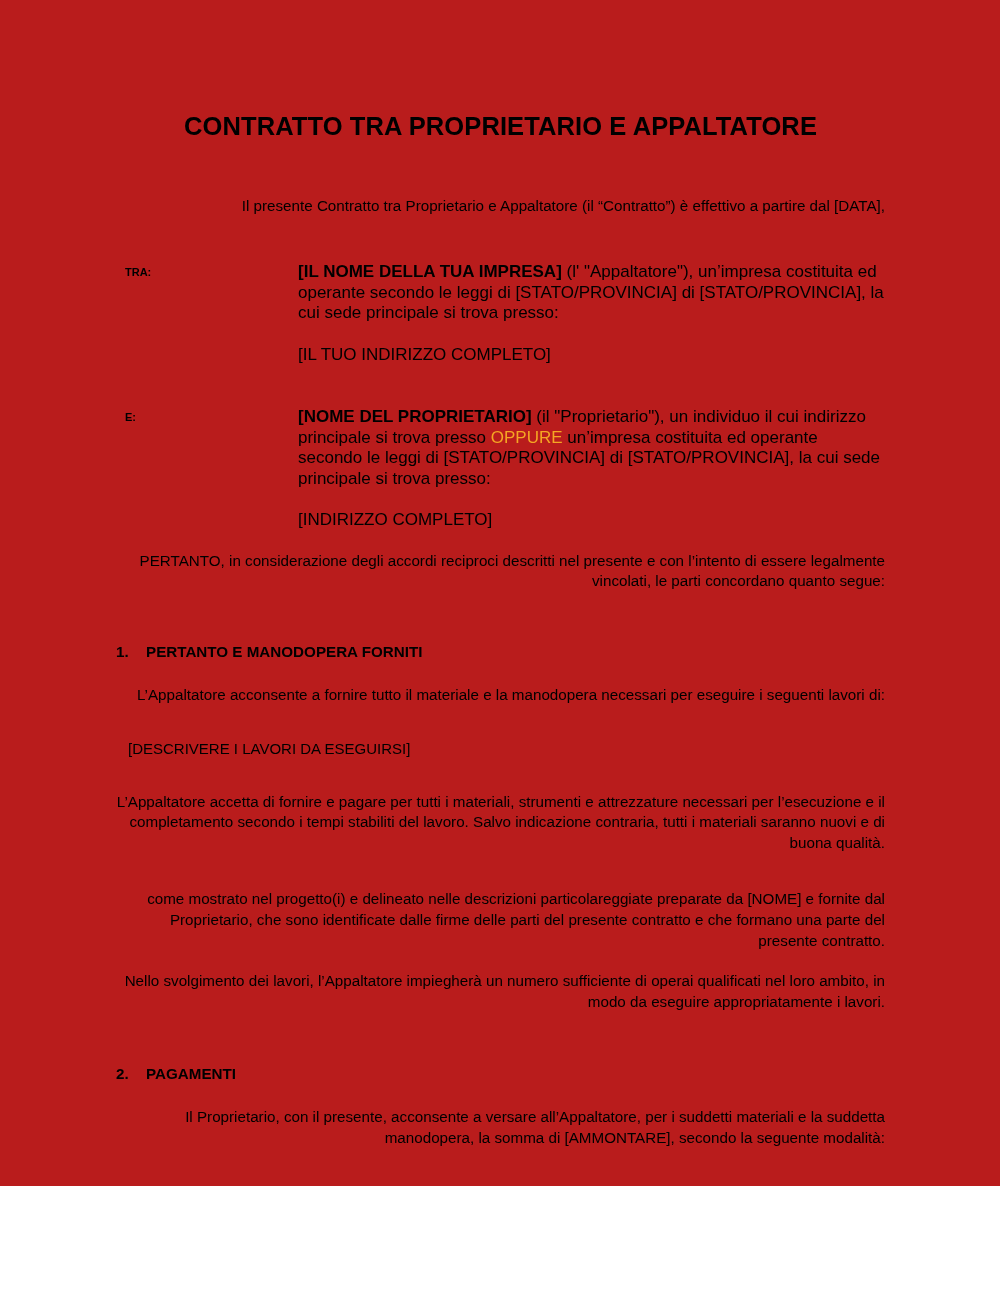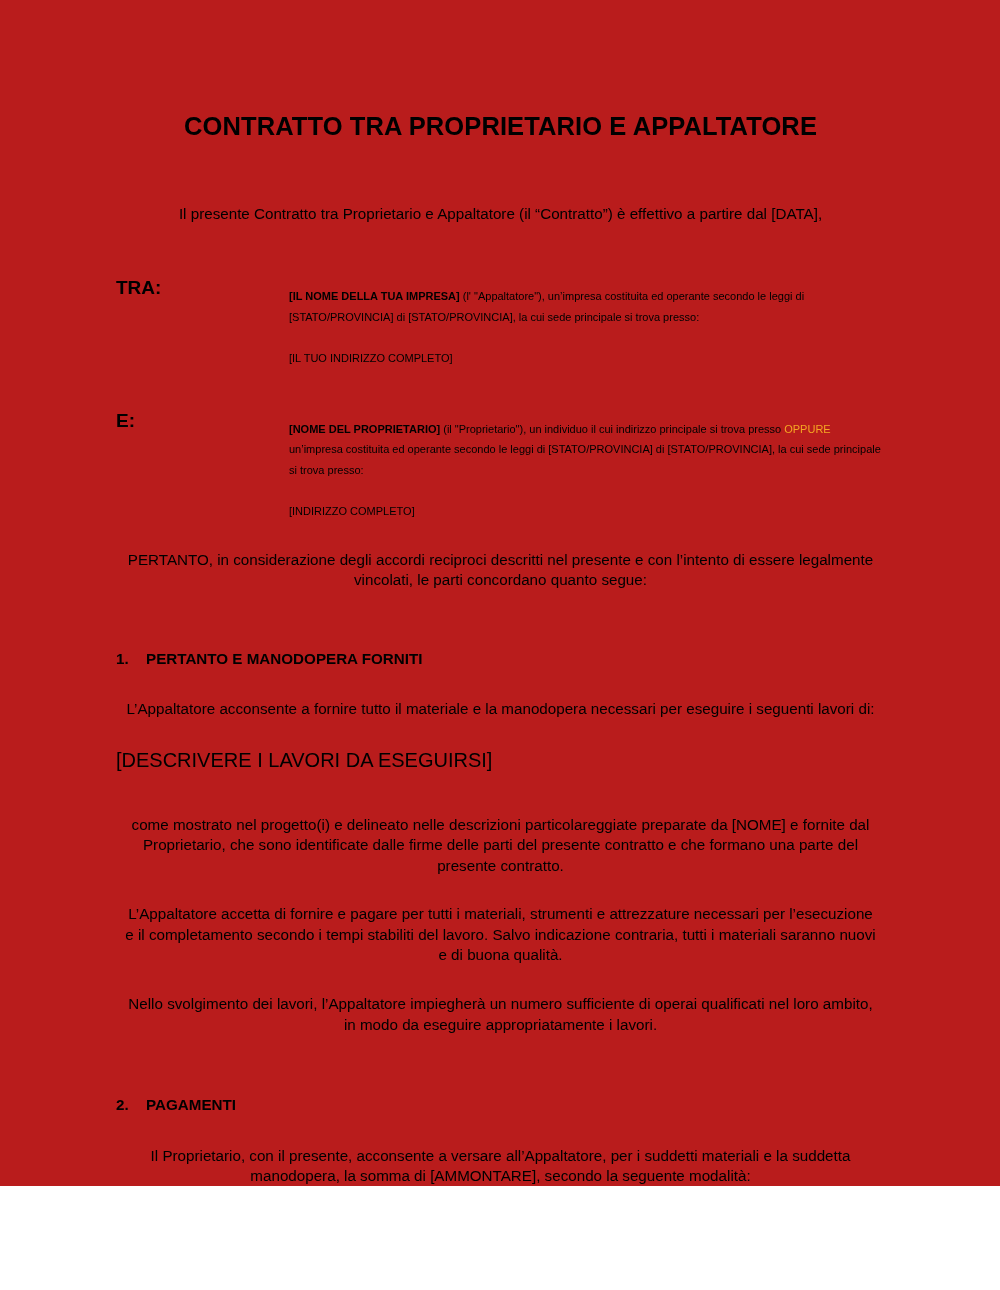--- a/index.html
+++ b/index.html
@@ -35,48 +35,48 @@
     letter-spacing: 0.1px;
     margin: 0;
     padding-top: 111px;
     line-height: 1.2;
   }
 
   
   .body-text {
     font-size: 15.2px;
     line-height: 20.6px;
-    margin: 8px;
-    text-align: center;
+    margin: 0;
+    text-align: right;
   }
 
   .intro-para {
     padding-top: 54px;
   }
 
   
   .party-block {
     display: flex;
     align-items: flex-start;
   }
   .party-block.first { padding-top: 46px; }
   .party-block.second { padding-top: 42px; }
 
   .party-label {
     width: 173px;
     flex: 0 0 173px;
-    font-size: 19px;
+    font-size: 11px;
     font-weight: bold;
     line-height: 20.6px;
+    margin-left: 9px;
   }
   .party-body {
     flex: 1 1 auto;
-    font-size: 11px;
+    font-size: 17px;
     line-height: 20.6px;
-    margin-top: 8px;
   }
   .party-body .strong { font-weight: bold; }
   .party-address {
     margin-top: 20.6px;
   }
   .or-word {
     color: #f5a623;
   }
 
   
@@ -97,24 +97,24 @@
     flex: 0 0 30px;
   }
   .section-title { flex: 1 1 auto; }
 
   .para-gap-lg { padding-top: 22px; }
   .para-gap-md { padding-top: 20px; }
 
   
   .placeholder-line {
     font-family: "Liberation Sans", sans-serif;
-    font-size: 20px;
+    font-size: 15px;
     line-height: 20.6px;
     padding-top: 22px;
-    margin: 0;
+    margin: 12px;
   }
 
   .after-placeholder { padding-top: 36px; }
 
   
   .footer {
     position: absolute;
     left: 116px;
     right: 115px;
     top: 1212px;
@@ -164,23 +164,23 @@
 
     <div class="section-heading s1">
       <span class="section-num">1.</span>
       <span class="section-title">PERTANTO E MANODOPERA FORNITI</span>
     </div>
 
     <p class="body-text para-gap-lg">L’Appaltatore acconsente a fornire tutto il materiale e la manodopera necessari per eseguire i seguenti lavori di:</p>
 
     <p class="placeholder-line">[DESCRIVERE I LAVORI DA ESEGUIRSI]</p>
 
+    <p class="body-text para-gap-md">L’Appaltatore accetta di fornire e pagare per tutti i materiali, strumenti e attrezzature necessari per l’esecuzione e il completamento secondo i tempi stabiliti del lavoro. Salvo indicazione contraria, tutti i materiali saranno nuovi e di buona qualità.</p>
+
     <p class="body-text after-placeholder">come mostrato nel progetto(i) e delineato nelle descrizioni particolareggiate preparate da [NOME] e fornite dal Proprietario, che sono identificate dalle firme delle parti del presente contratto e che formano una parte del presente contratto.</p>
-
-    <p class="body-text para-gap-md">L’Appaltatore accetta di fornire e pagare per tutti i materiali, strumenti e attrezzature necessari per l’esecuzione e il completamento secondo i tempi stabiliti del lavoro. Salvo indicazione contraria, tutti i materiali saranno nuovi e di buona qualità.</p>
 
     <p class="body-text para-gap-md">Nello svolgimento dei lavori, l’Appaltatore impiegherà un numero sufficiente di operai qualificati nel loro ambito, in modo da eseguire appropriatamente i lavori.</p>
 
     <div class="section-heading s2">
       <span class="section-num">2.</span>
       <span class="section-title">PAGAMENTI</span>
     </div>
 
     <p class="body-text para-gap-lg">Il Proprietario, con il presente, acconsente a versare all’Appaltatore, per i suddetti materiali e la suddetta manodopera, la somma di [AMMONTARE], secondo la seguente modalità:</p>
 

